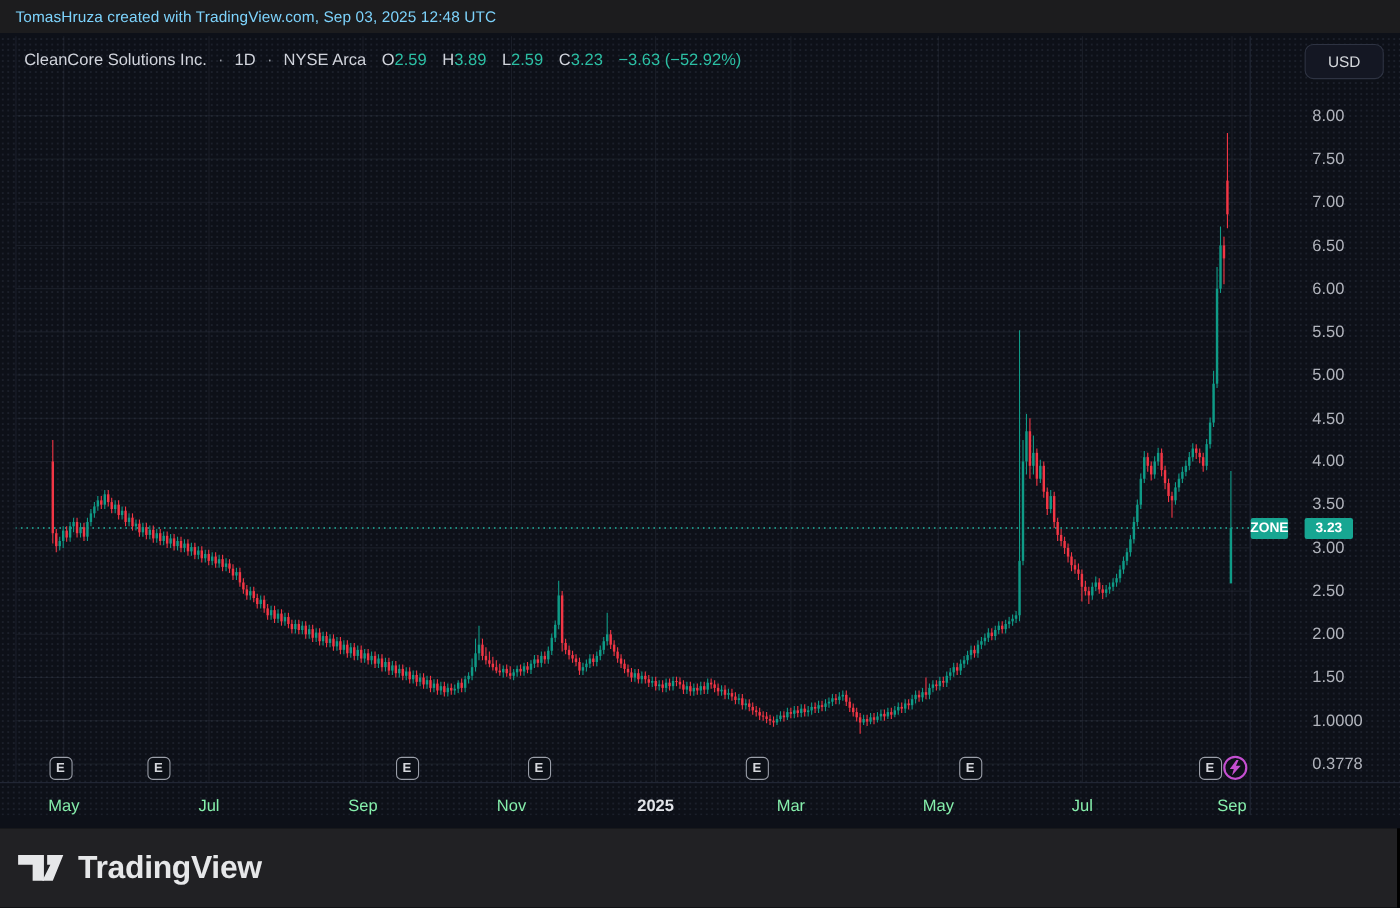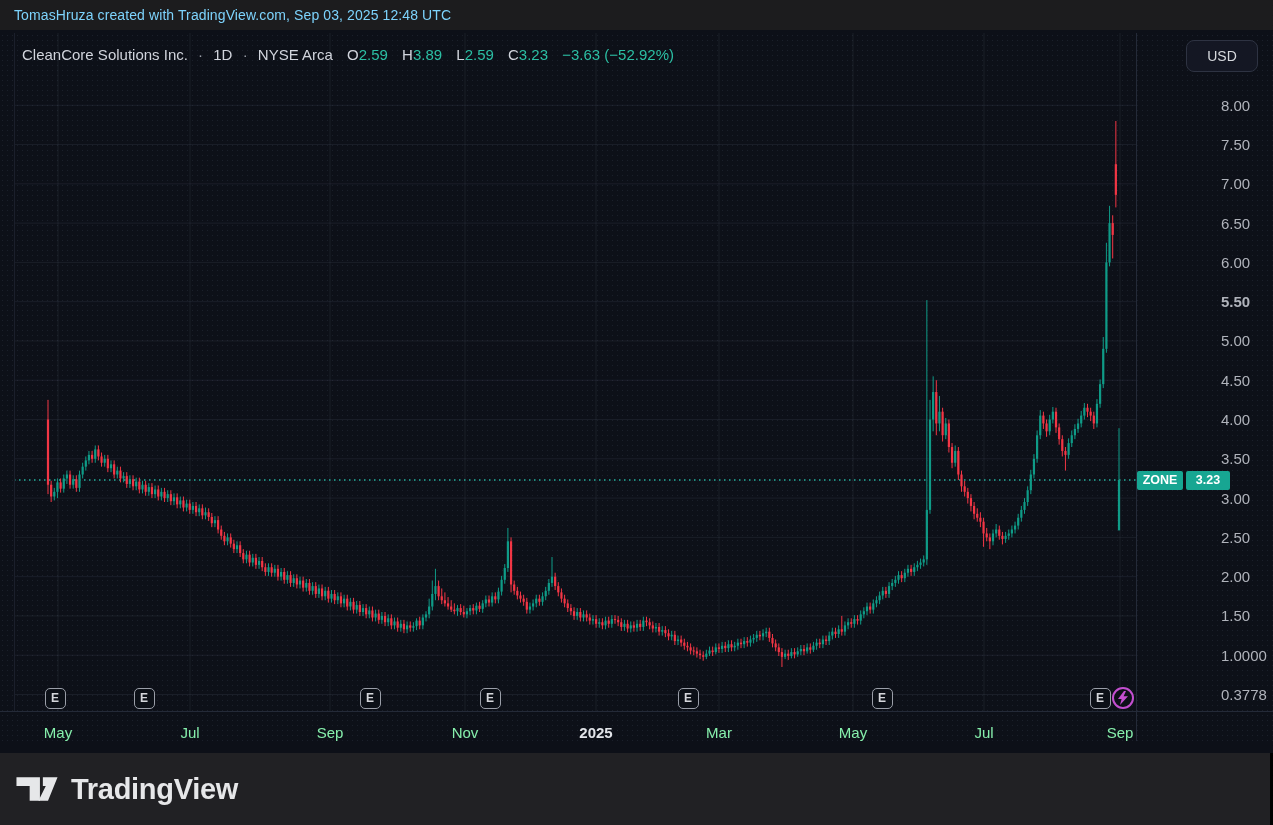--- a/index.html
+++ b/index.html
@@ -24,28 +24,28 @@
   .legend .chg{margin-left:10px;color:#2cbfa4;text-align:center;}
   
   .usd{position:absolute;left:1186px;top:10px;width:70px;height:30px;background:#141723;
        border:1px solid #2e3342;border-radius:8px;color:#d6d9dd;font-size:14px;
        display:flex;align-items:center;justify-content:center;cursor:pointer;z-index:6;}
   
   .vsep{position:absolute;left:1136px;top:3px;width:1px;height:708px;background:#242a38;}
   .hsep{position:absolute;left:0;top:681px;width:1273px;height:1px;background:#242a38;}
   .paneL{position:absolute;left:14px;top:3px;width:1px;height:678px;background:#1b1f2b;}
   
-  .plabel{position:absolute;color:#b0b3bb;font-size:15px;z-index:4;margin-left:28px;}
+  .plabel{position:absolute;color:#b0b3bb;font-size:15px;z-index:4;}
   .tlabel{position:absolute;color:#86efac;font-size:15px;transform:translateX(-50%);z-index:4;}
   .tlabel.strong{color:#e2e4e9;font-weight:bold;}
   
   .zone-tag,.zone-chip{position:absolute;height:19px;background:#17a692;color:#fff;
        font-size:12.5px;font-weight:bold;display:flex;align-items:center;justify-content:center;
        border-radius:2px;z-index:6;}
-  .zone-tag{left:1137px;width:46px;}
+  .zone-tag{left:1137px;width:34px;}
   .zone-chip{left:1186px;width:44px;}
   
   .emark{position:absolute;width:21px;height:21px;border:1.5px solid #9a9ea8;border-radius:5px;
        background:rgba(13,16,24,.85);color:#d4d6db;font-size:12px;font-weight:bold;
        display:flex;align-items:center;justify-content:center;box-sizing:border-box;z-index:5;cursor:pointer;}
   .flash{position:absolute;width:22px;height:22px;border:2px solid #c44fd0;border-radius:50%;
        box-sizing:border-box;background:#0d1018;display:flex;align-items:center;justify-content:center;
        z-index:5;cursor:pointer;}
   
   .footer{position:absolute;left:0;top:753px;width:1270px;height:72px;background:#212124;
@@ -794,21 +794,21 @@
 
   <div class="zone-tag" id="zone-tag" style="top: 440.524px;">ZONE</div>
   <div class="zone-chip" id="zone-chip" style="top: 440.524px;">3.23</div>
 
   <div id="price-axis">
       <div class="plabel" style="left: 1193px; top: 66.7781px;">8.00</div>
       <div class="plabel" style="left: 1193px; top: 106.06px;">7.50</div>
       <div class="plabel" style="left: 1193px; top: 145.341px;">7.00</div>
       <div class="plabel" style="left: 1193px; top: 184.623px;">6.50</div>
       <div class="plabel" style="left: 1193px; top: 223.904px;">6.00</div>
-      <div class="plabel" style="left: 1193px; top: 263.186px; font-weight: bold;">5.50</div>
+      <div class="plabel" style="left: 1193px; top: 263.186px;">5.50</div>
       <div class="plabel" style="left: 1193px; top: 302.468px;">5.00</div>
       <div class="plabel" style="left: 1193px; top: 341.749px;">4.50</div>
       <div class="plabel" style="left: 1193px; top: 381.031px;">4.00</div>
       <div class="plabel" style="left: 1193px; top: 420.312px;">3.50</div>
       <div class="plabel" style="left: 1193px; top: 459.594px;">3.00</div>
       <div class="plabel" style="left: 1193px; top: 498.875px;">2.50</div>
       <div class="plabel" style="left: 1193px; top: 538.157px;">2.00</div>
       <div class="plabel" style="left: 1193px; top: 577.439px;">1.50</div>
       <div class="plabel" style="left: 1193px; top: 616.72px;">1.0000</div>
       <div class="plabel" style="left: 1193px; top: 656.002px;">0.3778</div>

